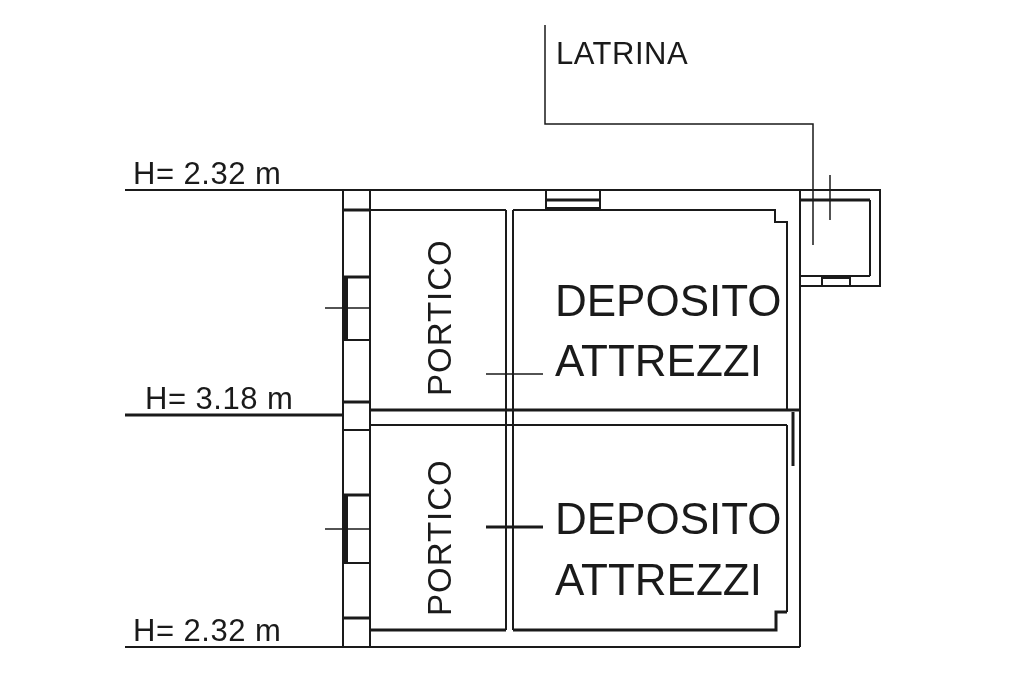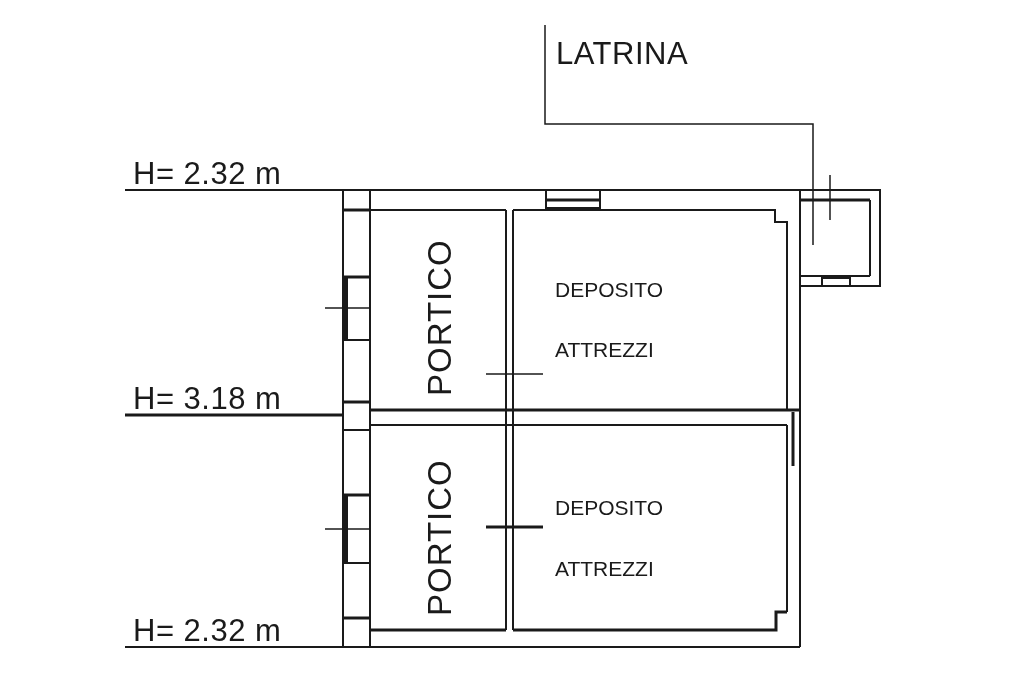--- a/index.html
+++ b/index.html
@@ -1,20 +1,20 @@
 <!DOCTYPE html>
 <html><head>
 <meta charset="utf-8">
 <style>
   html, body { margin: 0; padding: 0; background: #ffffff; }
   body { width: 1024px; height: 683px; overflow: hidden; position: relative; }
   #plan { position: absolute; left: 0; top: 0; width: 964px; height: 683px; }
   .lbl { position: absolute; font-family: "Liberation Sans", sans-serif; color: #1a1a1a; white-space: nowrap; line-height: 1; }
   .h-lbl { font-size: 31px; letter-spacing: 0.5px; }
-  .room-lbl { font-size: 21px; }
+  .room-lbl { font-size: 44px; text-align: center; }
   .vert { transform-origin: left top; transform: rotate(-90deg); font-size: 33px; letter-spacing: 1px; }
 </style>
 </head>
 <body>
 
 <div id="plan">
   <svg width="1024" height="683" viewBox="0 0 1024 683" style="position:absolute;left:0;top:0">
     <g stroke="#1a1a1a" fill="none" stroke-width="2">
 
       <polyline points="545,25 545,124 813,124 813,245" stroke-width="1.5"></polyline>
@@ -64,21 +64,21 @@
       <line x1="800" y1="200" x2="870" y2="200" stroke-width="3"></line>
       <line x1="870" y1="200" x2="870" y2="276"></line>
       <line x1="800" y1="276" x2="870" y2="276"></line>
       <rect x="822" y="278" width="28" height="8" stroke-width="2"></rect>
     </g>
   </svg>
 
   <div class="lbl h-lbl" style="left:556px;top:38px;">LATRINA</div>
 
   <div class="lbl h-lbl" style="left:133px;top:158px;">H= 2.32 m</div>
-  <div class="lbl h-lbl" style="left:133px;top:383px;">H= 3.18 m</div>
+  <div class="lbl h-lbl" style="left:145px;top:383px;">H= 3.18 m</div>
   <div class="lbl h-lbl" style="left:133px;top:615px;">H= 2.32 m</div>
 
   <div class="lbl vert" style="left:423px;top:396px;">PORTICO</div>
   <div class="lbl vert" style="left:423px;top:616px;">PORTICO</div>
 
   <div class="lbl room-lbl" style="left:555px;top:279px;width:190px;">DEPOSITO</div>
   <div class="lbl room-lbl" style="left:555px;top:339px;width:190px;">ATTREZZI</div>
   <div class="lbl room-lbl" style="left:555px;top:497px;width:190px;">DEPOSITO</div>
   <div class="lbl room-lbl" style="left:555px;top:558px;width:190px;">ATTREZZI</div>
 </div>

